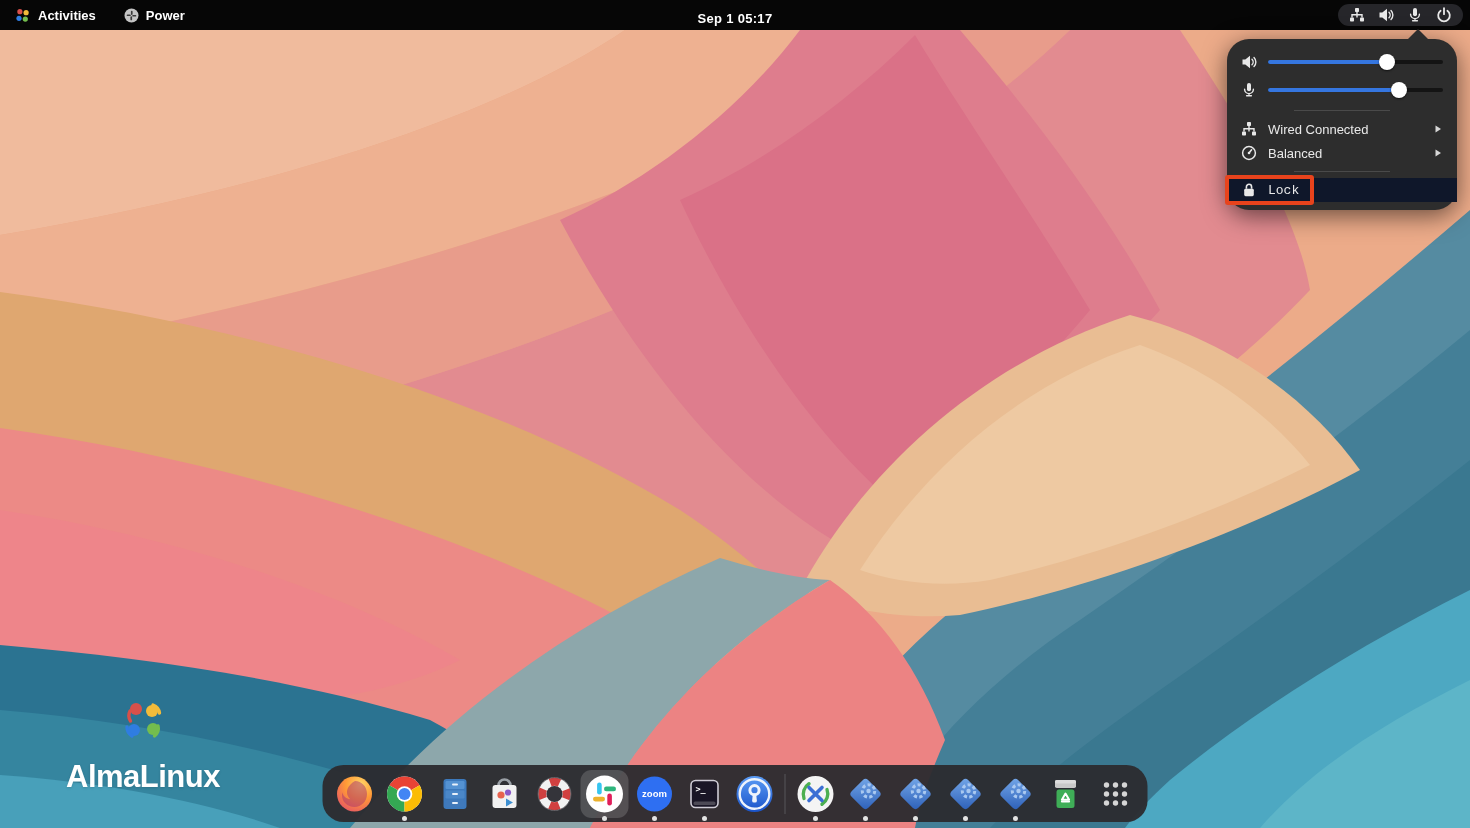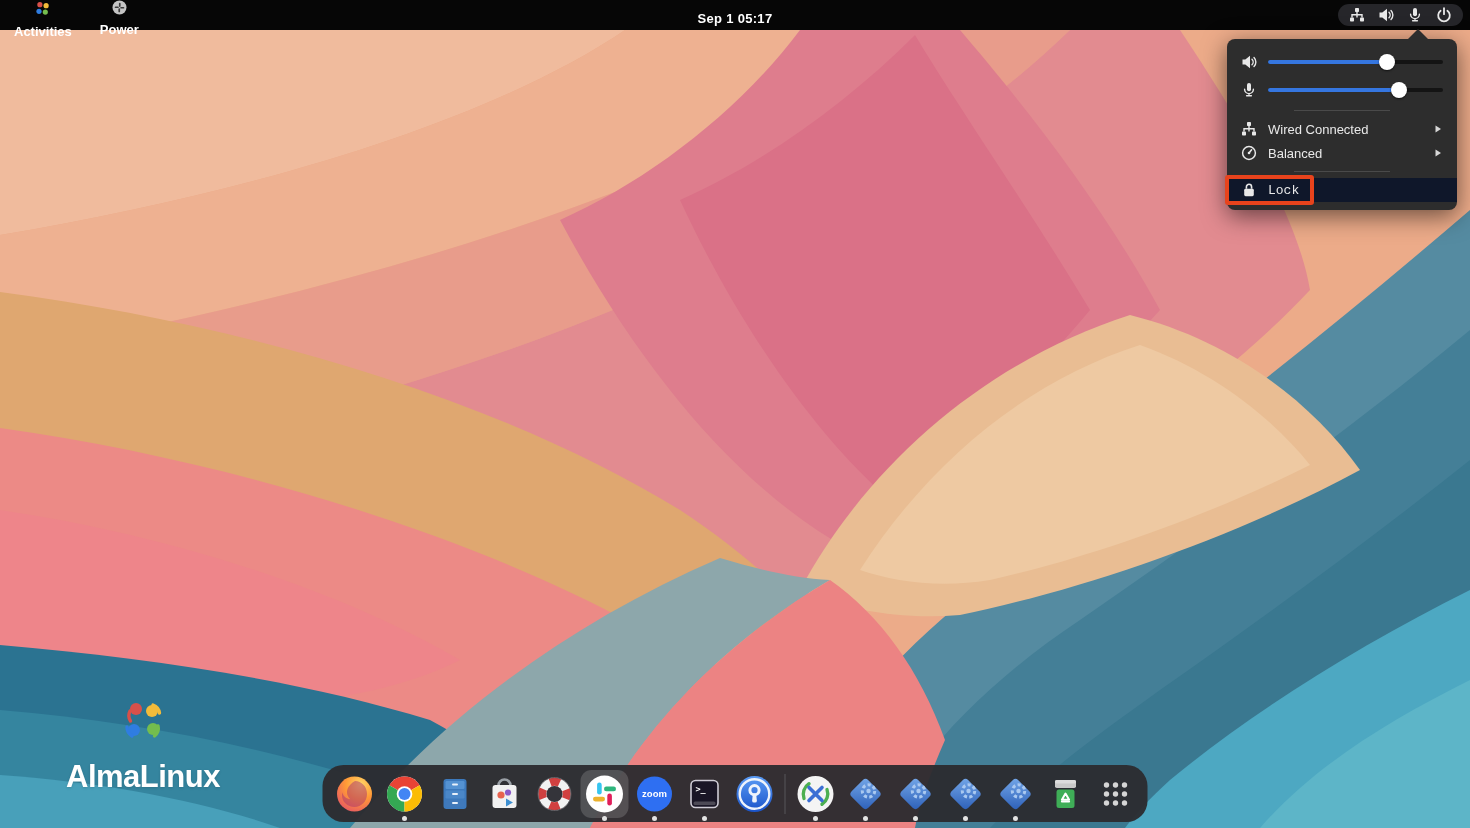--- a/index.html
+++ b/index.html
@@ -5,29 +5,29 @@
   html,body{margin:0;padding:0;background:#000;font-family:"Liberation Sans",sans-serif;}
   #screen{position:relative;width:1470px;height:828px;overflow:hidden;background:#000;}
 
   
   #wallpaper{position:absolute;left:0;top:30px;width:1470px;height:798px;display:block;}
 
   
   #topbar{position:absolute;left:0;top:0;width:100%;height:30px;background:#060606;color:#fff;
           font-size:13px;font-weight:700;z-index:20;}
   .topbar-left{position:absolute;left:14px;top:0;height:30px;display:flex;align-items:center;gap:28px;}
-  .tb-item{display:flex;align-items:center;gap:7px;height:30px;flex-direction:column;}
+  .tb-item{display:flex;align-items:center;gap:7px;height:30px;}
   #clock{position:absolute;left:50%;top:8px;transform:translateX(-50%);height:21px;display:flex;align-items:center;letter-spacing:.3px;}
   #tray{position:absolute;right:7px;top:4px;height:22px;background:#26262a;border-radius:11px;
         display:flex;align-items:center;gap:13px;padding:0 11px;}
   .tray-ic{display:flex;align-items:center;}
   .tb-ic{display:flex;align-items:center;}
 
   
-  #system-menu{position:absolute;left:1227px;top:39px;width:230px;background:#2d2d2d;border-radius:8px;
+  #system-menu{position:absolute;left:1227px;top:39px;width:230px;background:#2d2d2d;border-radius:22px;
                padding:9px 0 8px 0;box-shadow:0 6px 24px rgba(0,0,0,.55);color:#e9e9e9;font-size:13px;z-index:30;}
   #menu-arrow{position:absolute;left:180px;top:-10px;width:0;height:0;
               border-left:11px solid transparent;border-right:11px solid transparent;border-bottom:11px solid #2d2d2d;}
   .menu-slider{display:flex;align-items:center;gap:11px;padding:5px 14px;height:18px;}
   .mi-icon{width:16px;display:flex;justify-content:center;flex:none;}
   .slider-track{position:relative;flex:1;height:4px;border-radius:2px;background:#141414;cursor:pointer;}
   .slider-fill{position:absolute;left:0;top:0;bottom:0;border-radius:2px;background:var(--accent,#3576e0);}
   .slider-knob{position:absolute;top:50%;width:16px;height:16px;border-radius:50%;background:#fff;
                transform:translate(-8px,-50%);box-shadow:0 1px 2px rgba(0,0,0,.6);}
   .menu-divider{height:1px;background:#4a4a4a;width:96px;margin:6px auto;}

